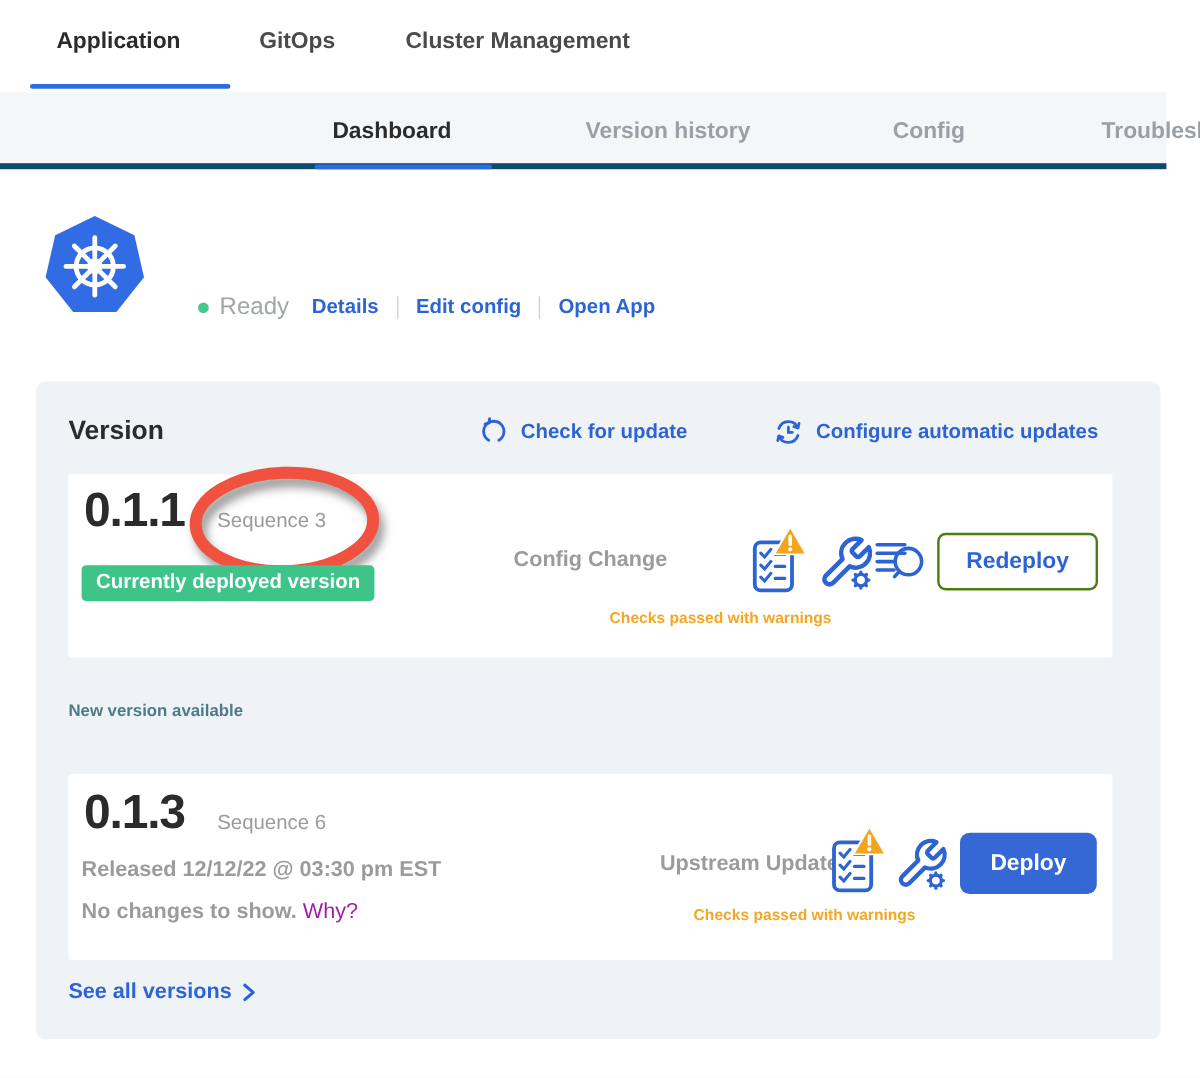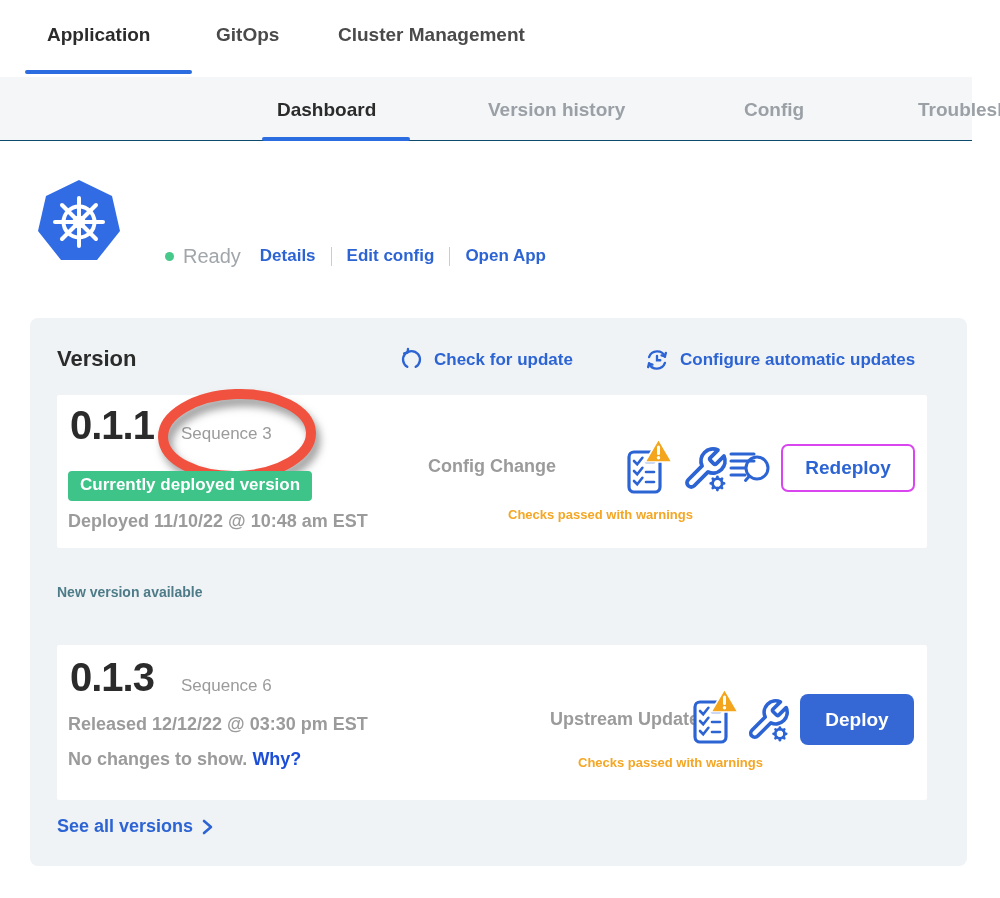--- a/index.html
+++ b/index.html
@@ -6,21 +6,21 @@
   body { font-family:"Liberation Sans","DejaVu Sans",sans-serif; background:#fff; }
   #page { position:relative; width:1000px; height:898px; background:#fff; overflow:hidden; }
 
   
   .pnav { position:absolute; left:0; top:0; width:1000px; height:77px; background:#fff; }
   .ptab { position:absolute; top:24px; font-size:19px; font-weight:700; color:#4a4a4a; cursor:pointer; white-space:nowrap;text-align:center; }
   .ptab.active { color:#2b2b2b; }
   .pnav-underline { position:absolute; left:25px; top:70px; width:167px; height:4px; background:#2c6ce1; border-radius:2px; }
 
   
-  .snav { position:absolute; left:0; top:77px; width:972px; height:64px; background:#f4f6f8; border-bottom:1px solid #0c4a6e; }
+  .snav { position:absolute; left:0; top:77px; width:972px; height:64px; background:#f4f6f8; border-bottom:5px solid #0c4a6e; }
   .stab { position:absolute; top:22px; font-size:19px; font-weight:700; color:#9aa0a5; cursor:pointer; white-space:nowrap; }
   .stab.active { color:#2b2b2b; }
   .snav-underline { position:absolute; left:262px; top:60px; width:148px; height:4px; background:#2c6ce1; border-radius:2px; }
 
   
   .app-logo { position:absolute; left:35px; top:178px; }
   .app-name { position:absolute; left:163px; top:181px; font-size:42px; font-weight:700; color:#2b2b2b; letter-spacing:-0.5px; }
   .status-row { position:absolute; left:165px; top:243px; height:26px; display:flex; align-items:center; }
   .status-dot { width:9px; height:9px; border-radius:50%; background:#47c98b; margin-right:9px; }
   .status-text { font-size:20px; font-weight:500; color:#a1a6aa; margin-right:19px; }
@@ -34,24 +34,24 @@
   .card-link span { font-size:17px; font-weight:700; color:#2d64d4; white-space:nowrap; }
 
   .vrow { position:absolute; left:27px; width:870px; background:#fff; border-radius:2px; }
   .vrow1 { top:77px; height:153px; }
   .vrow2 { top:327px; height:155px; }
   .vnum { position:absolute; left:13px; font-size:40px; font-weight:800; color:#2b2b2b; letter-spacing:-1px; }
   .vseq { position:absolute; left:124px; font-size:17px; font-weight:500; color:#9b9b9b; }
   .badge { position:absolute; left:11px; top:76px; background:#3ec389; color:#fff; font-size:17px; font-weight:700; padding:4px 12px 6px; border-radius:4px; }
   .gtext { font-size:18px; font-weight:700; color:#9b9b9b; white-space:nowrap; }
   .checks { position:absolute; font-size:13px; font-weight:700; color:#f5a623; white-space:nowrap; }
-  .why-link { color:#1d4ed8; font-weight:700; cursor:pointer; }
+  .why-link { color:#a21caf; font-weight:400; cursor:pointer; }
 
   .btn { position:absolute; display:flex; align-items:center; justify-content:center; font-size:19px; font-weight:700; border-radius:7px; cursor:pointer; }
-  .btn-outline { left:724px; top:49px; width:134px; height:48px; background:#fff; border:2px solid #d946ef; color:#2d64d4;text-align:center; }
+  .btn-outline { left:724px; top:49px; width:134px; height:48px; background:#fff; border:2px solid #4d7c0f; color:#2d64d4;text-align:center; }
   .btn-solid { left:743px; top:49px; width:114px; height:51px; background:#3568d4; border:none; color:#fff; border-radius:8px; }
 
   .new-heading { position:absolute; left:27px; top:266px; font-size:14px; font-weight:700; color:#4d7b87; }
   .see-all { position:absolute; left:27px; top:498px; display:flex; align-items:center; gap:8px; font-size:18px; font-weight:700; color:#2d64d4; cursor:pointer; }
 
   .icon-abs { position:absolute; cursor:pointer; }
   .annot { position:absolute; left:88px; top:-17px; pointer-events:none; }
 </style>
 </head>
 <body>
@@ -125,21 +125,20 @@
       <span>Configure automatic updates</span>
     </div>
 
     <div class="vrow vrow1">
       <div class="vnum" style="top:8px">0.1.1</div>
       <div class="vseq" style="top:29px">Sequence 3</div>
       <svg class="annot" width="184" height="122" viewBox="0 0 184 122" style="filter:drop-shadow(4px 7px 4px rgba(70,70,70,0.55));">
         <ellipse cx="92" cy="57" rx="74" ry="41" fill="none" stroke="#f0523f" stroke-width="10" transform="rotate(-2 92 57)"></ellipse>
       </svg>
       <div class="badge">Currently deployed version</div>
-      <div class="gtext" style="position:absolute; left:11px; top:116px;">Deployed 11/10/22 @ 10:48 am EST</div>
       <div class="gtext" style="position:absolute; left:371px; top:61px;">Config Change</div>
 
       <svg class="icon-abs" style="left:569px; top:42px;" width="48" height="58" viewBox="0 0 48 58">
         <rect x="3" y="15" width="31" height="40" rx="5" fill="#fff" stroke="#2d64d4" stroke-width="3.2"></rect>
         <g stroke="#2d64d4" stroke-width="2.6" fill="none" stroke-linecap="round">
           <path d="M8 24 l3.2 3.2 l5.2 -6.4"></path>
             <line x1="20" y1="25" x2="28" y2="25"></line>
           <path d="M8 34 l3.2 3.2 l5.2 -6.4"></path>
             <line x1="20" y1="35" x2="28" y2="35"></line>
           <path d="M8 44 l3.2 3.2 l5.2 -6.4"></path>

